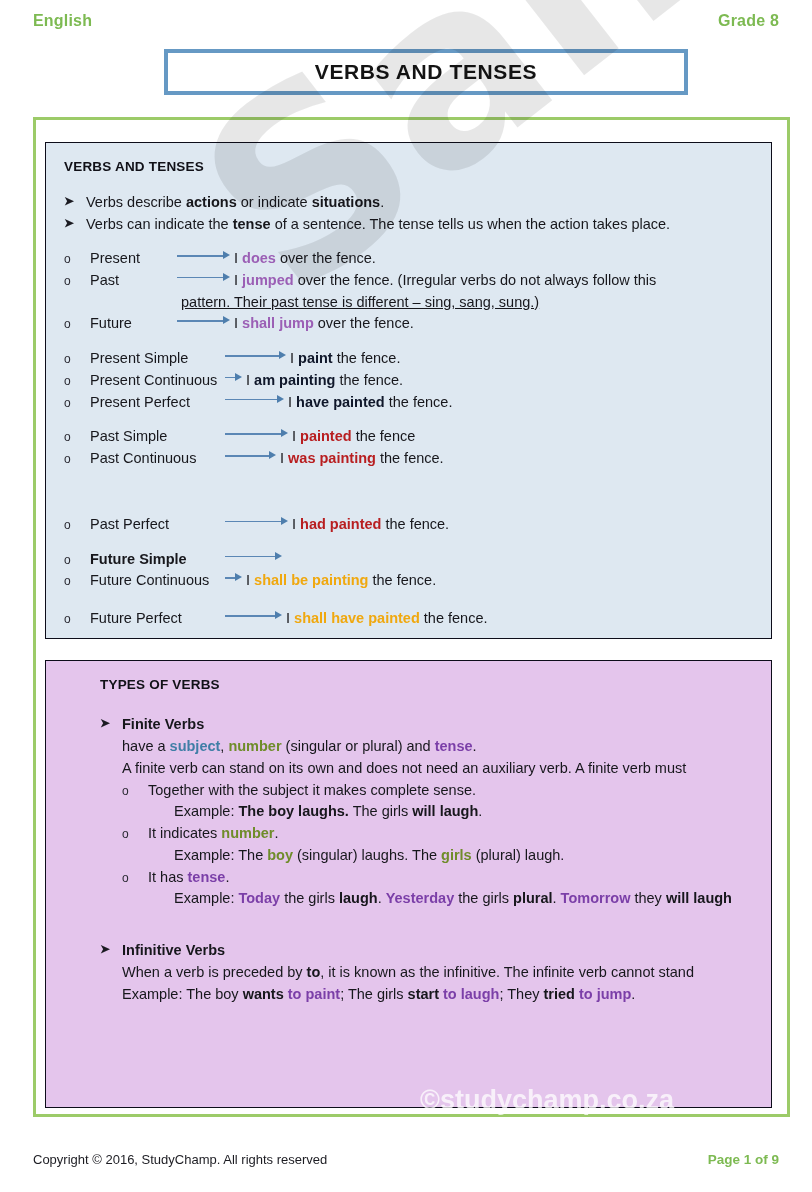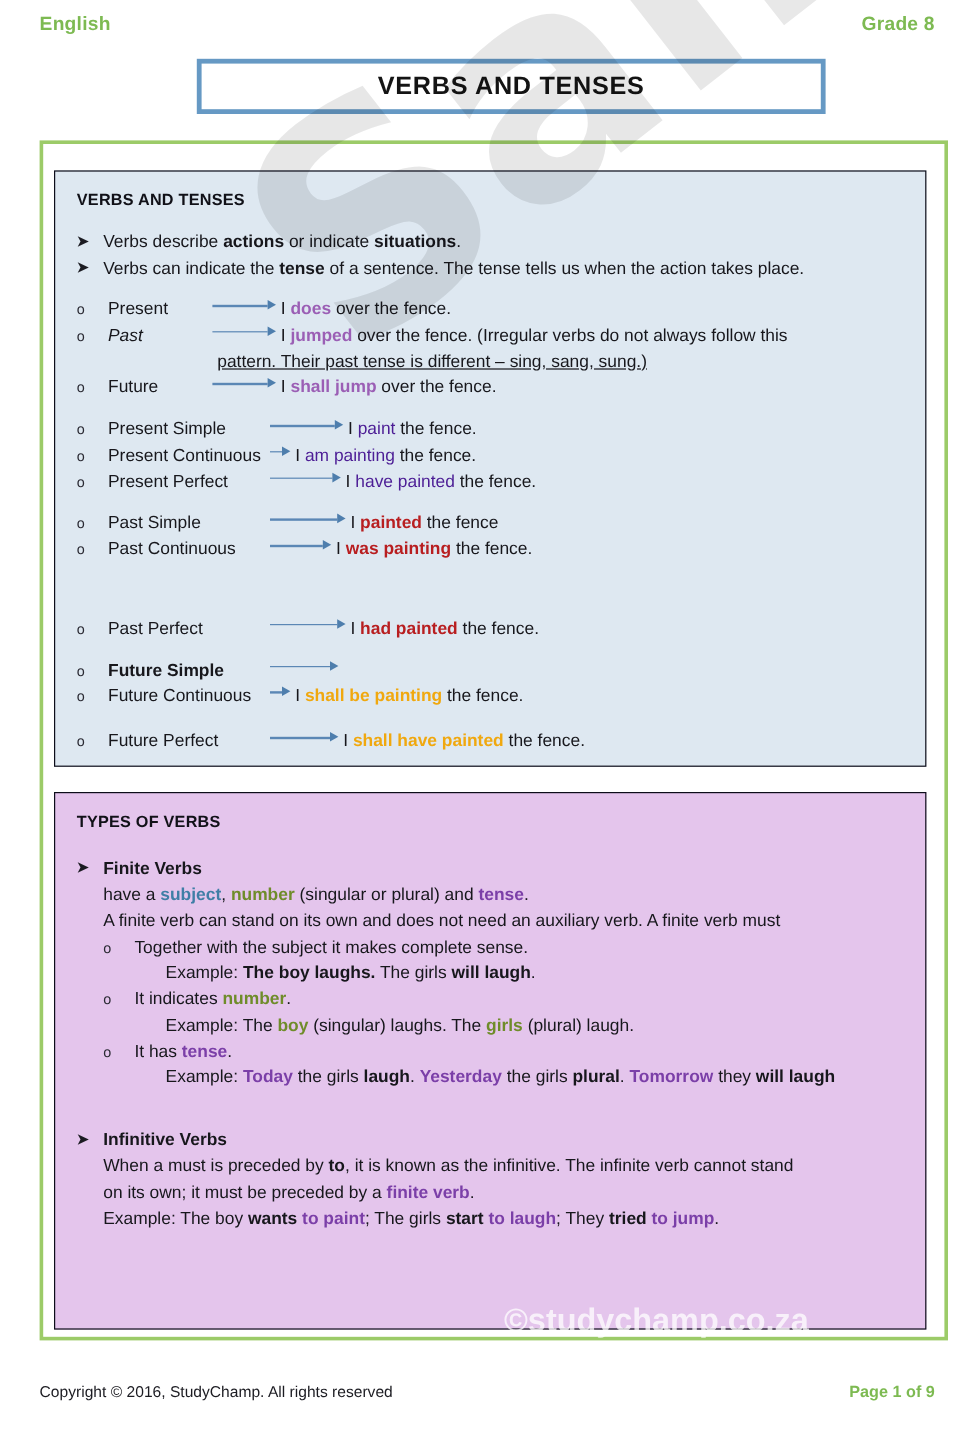--- a/index.html
+++ b/index.html
@@ -52,20 +52,21 @@
     border:1.5px solid #0d0d1a;
     box-sizing:border-box;
   }
   .panel-blue{
     left:45px;top:142px;width:727px;height:497px;
     background:#dee8f1;
   }
   .panel-pink{
     left:45px;top:660px;width:727px;height:448px;
     background:#e4c5ec;
+    padding-left:36px;
   }
 
   .panel-title{
     font-size:13.5px;font-weight:bold;color:#111118;
     letter-spacing:.2px;
   }
 
   .inner{ padding:16px 18px 0 18px; }
 
   
@@ -106,21 +107,21 @@
     position:absolute;top:2px;width:0;height:0;
     border-top:4.5px solid transparent;
     border-bottom:4.5px solid transparent;
     border-left:7px solid #4e7ead;
   }
 
   .ex{flex:1 1 auto;}
 
   
   .c-purple{color:#9b5fb5;font-weight:bold;}
-  .c-blue{color:#4c1d95;font-weight:normal;}
+  .c-blue{color:#0f172a;font-weight:bold;}
   .c-red{color:#b81e20;font-weight:bold;}
   .c-orange{color:#f0a80f;font-weight:bold;}
   .c-steel{color:#3f7ea6;font-weight:bold;}
   .c-green{color:#6f8c2a;font-weight:bold;}
   .c-vio{color:#7b3fa8;font-weight:bold;}
 
   .grp{margin-top:13px;}
   .cont-line{
     font-size:14.5px;color:#17171c;line-height:1.5;
     padding-left:117px;
@@ -196,21 +197,21 @@
           <span class="mark">o</span>
           <span class="lbl" style="width: 85px;">Present</span>
           <span class="arrowg" style="width: 53px;">
             <span class="shaft" style="width: 46px;"></span>
             <span class="head" style="left: 46px;"></span>
           </span>
           <span class="ex"><span>I </span><span class="c-purple">does</span><span> over the fence.</span></span>
         </div>
         <div class="circ-row">
           <span class="mark">o</span>
-          <span class="lbl" style="width: 85px; font-style: italic;">Past</span>
+          <span class="lbl" style="width: 85px;">Past</span>
           <span class="arrowg" style="width: 53px;">
             <span class="shaft" style="width: 46px;"></span>
             <span class="head" style="left: 46px;"></span>
           </span>
           <span class="ex"><span>I </span><span class="c-purple">jumped</span><span> over the fence. (Irregular verbs do not always follow this</span></span>
         </div>
       </div>
     <div class="cont-line">pattern. Their past tense is different – sing, sang, sung.)</div>
     <div id="grp1b">
         <div class="circ-row">
@@ -354,24 +355,21 @@
       <span>Example: </span><span class="c-vio">Today</span><span> the girls </span><b>laugh</b><span>. </span><span class="c-vio">Yesterday</span><span> the girls </span><b>plural</b><span>. </span><span class="c-vio">Tomorrow</span><span> they </span><b>will laugh</b>
     </div>
 
     <div style="height:30px"></div>
 
     <div class="arrow-bullet">
       <span class="mark">➤</span>
       <span class="ex"><b>Infinitive Verbs</b></span>
     </div>
     <div class="para indent-1">
-      <span>When a must is preceded by </span><b>to</b><span>, it is known as the infinitive. The infinite verb cannot stand</span>
-    </div>
-    <div class="para indent-1">
-      <span>on its own; it must be preceded by a </span><span class="c-vio">finite verb</span><span>.</span>
+      <span>When a verb is preceded by </span><b>to</b><span>, it is known as the infinitive. The infinite verb cannot stand</span>
     </div>
     <div class="para indent-1">
       <span>Example: The boy </span><b>wants</b><span class="c-vio"> to paint</span><span>; The girls </span><b>start</b><span class="c-vio"> to laugh</span><span>; They </span><b>tried</b><span class="c-vio"> to jump</span><span>.</span>
     </div>
   </div>
 </div>
 
 <div class="wm-sample">Sample</div>
 <div class="wm-url">©studychamp.co.za</div>
 

